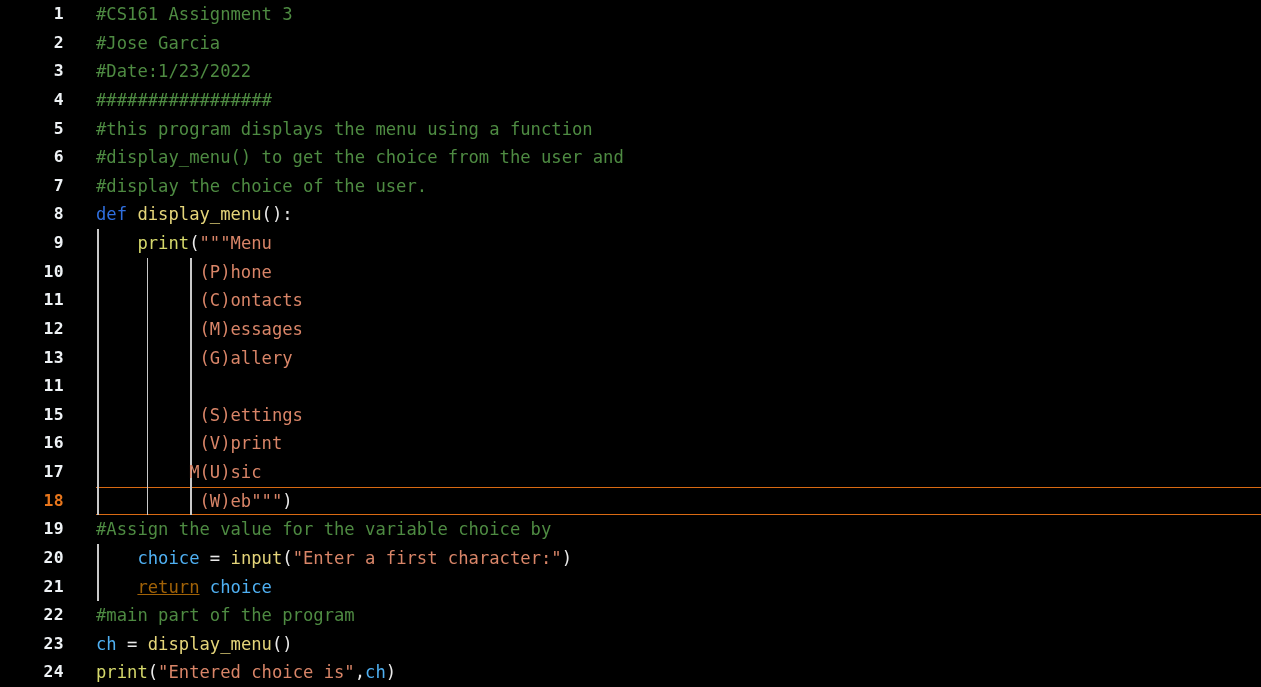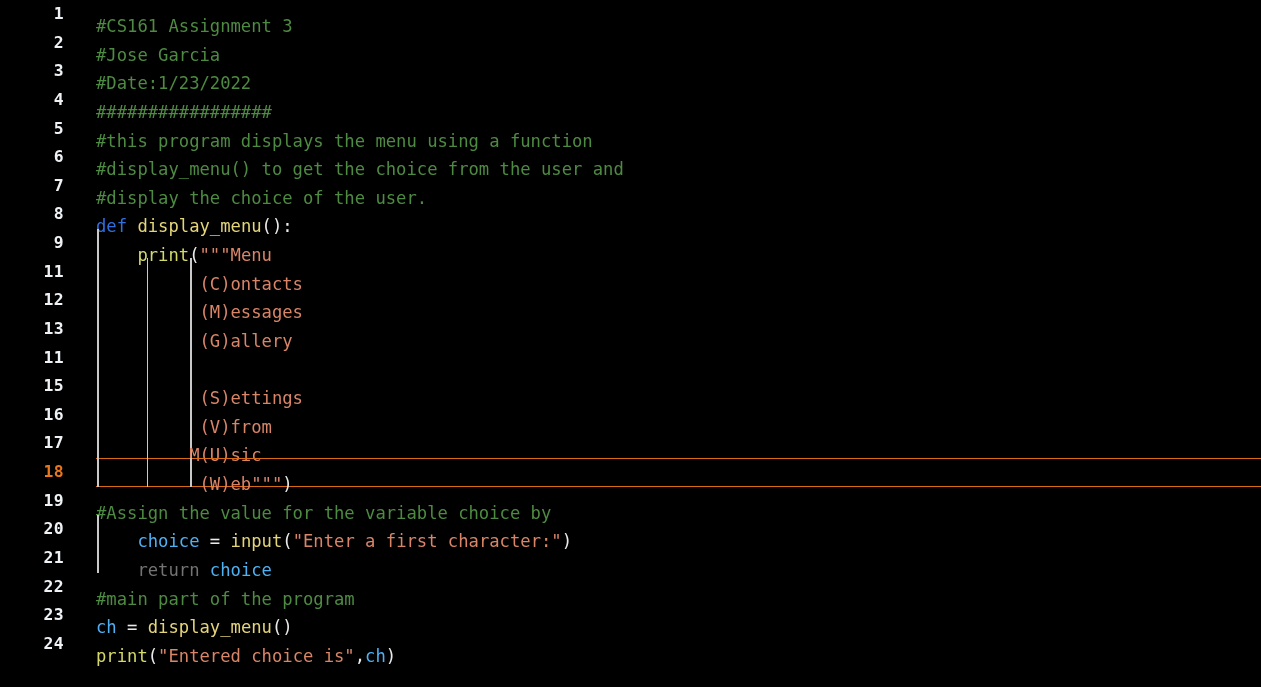--- a/index.html
+++ b/index.html
@@ -61,40 +61,40 @@
     color: #eef2f5;
     font-weight: bold;
     font-size: 16.4px;
     letter-spacing: 0.4px;
   }
   .gutter.hl { color: #e8761c; }
 
   .content {
     position: absolute;
     left: 96px;
-    top: 12px;
+    top: 0;
     white-space: pre;
   }
 
   
   .guide {
     position: absolute;
     width: 1.5px;
     background: #c9c9c9;
     top: 0;
     height: 28.625px;
   }
   .g0 { left: 97px; }
   .g1 { left: 146.5px; }
   .g2 { left: 190px; }
 
   
   .cmt   { color: #4e8b42; }
   .kw    { color: #2f6fdf; text-align: right; }          
-  .kw2   { color: #737373; }          
+  .kw2   { color: #a16207; text-decoration: underline; }          
   .fn    { color: #e5d57a; }          
   .bi    { color: #d5d86b; }          
   .var   { color: #4fb0f2; }          
   .str   { color: #d98568; }          
   .pun   { color: #eaeaea; }          
   .op    { color: #eaeaea; }
 </style>
 </head>
 <body>
 
@@ -102,26 +102,27 @@
   <div class="code-area" id="code-area">
       <div class="line"><div class="gutter">1</div><div class="content"><span class="cmt">#CS161 Assignment 3</span></div></div>
       <div class="line"><div class="gutter">2</div><div class="content"><span class="cmt">#Jose Garcia</span></div></div>
       <div class="line"><div class="gutter">3</div><div class="content"><span class="cmt">#Date:1/23/2022</span></div></div>
       <div class="line"><div class="gutter">4</div><div class="content"><span class="cmt">#################</span></div></div>
       <div class="line"><div class="gutter">5</div><div class="content"><span class="cmt">#this program displays the menu using a function</span></div></div>
       <div class="line"><div class="gutter">6</div><div class="content"><span class="cmt">#display_menu() to get the choice from the user and</span></div></div>
       <div class="line"><div class="gutter">7</div><div class="content"><span class="cmt">#display the choice of the user.</span></div></div>
       <div class="line"><div class="gutter">8</div><div class="content"><span class="kw">def</span><span class="pun"> </span><span class="fn">display_menu</span><span class="pun">():</span></div></div>
       <div class="line"><div class="gutter">9</div><div class="guide g0"></div><div class="content"><span class="pun">    </span><span class="bi">print</span><span class="pun">(</span><span class="str">"""Menu</span></div></div>
+      <div class="line"><div class="gutter">10</div><div class="guide g0"></div><div class="guide g1"></div><div class="guide g2"></div><div class="content"><span class="str">          (P)hone</span></div></div>
       <div class="line"><div class="gutter">11</div><div class="guide g0"></div><div class="guide g1"></div><div class="guide g2"></div><div class="content"><span class="str">          (C)ontacts</span></div></div>
       <div class="line"><div class="gutter">12</div><div class="guide g0"></div><div class="guide g1"></div><div class="guide g2"></div><div class="content"><span class="str">          (M)essages</span></div></div>
       <div class="line"><div class="gutter">13</div><div class="guide g0"></div><div class="guide g1"></div><div class="guide g2"></div><div class="content"><span class="str">          (G)allery</span></div></div>
       <div class="line"><div class="gutter">11</div><div class="guide g0"></div><div class="guide g1"></div><div class="guide g2"></div></div>
       <div class="line"><div class="gutter">15</div><div class="guide g0"></div><div class="guide g1"></div><div class="guide g2"></div><div class="content"><span class="str">          (S)ettings</span></div></div>
-      <div class="line"><div class="gutter">16</div><div class="guide g0"></div><div class="guide g1"></div><div class="guide g2"></div><div class="content"><span class="str">          (V)from</span></div></div>
+      <div class="line"><div class="gutter">16</div><div class="guide g0"></div><div class="guide g1"></div><div class="guide g2"></div><div class="content"><span class="str">          (V)print</span></div></div>
       <div class="line"><div class="gutter">17</div><div class="guide g0"></div><div class="guide g1"></div><div class="guide g2"></div><div class="content"><span class="str">         M(U)sic</span></div></div>
       <div class="line current"><div class="line-bg"></div><div class="gutter hl">18</div><div class="guide g0"></div><div class="guide g1"></div><div class="guide g2"></div><div class="content"><span class="str">          (W)eb"""</span><span class="pun">)</span></div></div>
       <div class="line"><div class="gutter">19</div><div class="content"><span class="cmt">#Assign the value for the variable choice by</span></div></div>
       <div class="line"><div class="gutter">20</div><div class="guide g0"></div><div class="content"><span class="pun">    </span><span class="var">choice</span><span class="op"> = </span><span class="fn">input</span><span class="pun">(</span><span class="str">"Enter a first character:"</span><span class="pun">)</span></div></div>
       <div class="line"><div class="gutter">21</div><div class="guide g0"></div><div class="content"><span class="pun">    </span><span class="kw2">return</span><span class="pun"> </span><span class="var">choice</span></div></div>
       <div class="line"><div class="gutter">22</div><div class="content"><span class="cmt">#main part of the program</span></div></div>
       <div class="line"><div class="gutter">23</div><div class="content"><span class="var">ch</span><span class="op"> = </span><span class="fn">display_menu</span><span class="pun">()</span></div></div>
       <div class="line"><div class="gutter">24</div><div class="content"><span class="bi">print</span><span class="pun">(</span><span class="str">"Entered choice is"</span><span class="pun">,</span><span class="var">ch</span><span class="pun">)</span></div></div>
     </div>
 </div>

